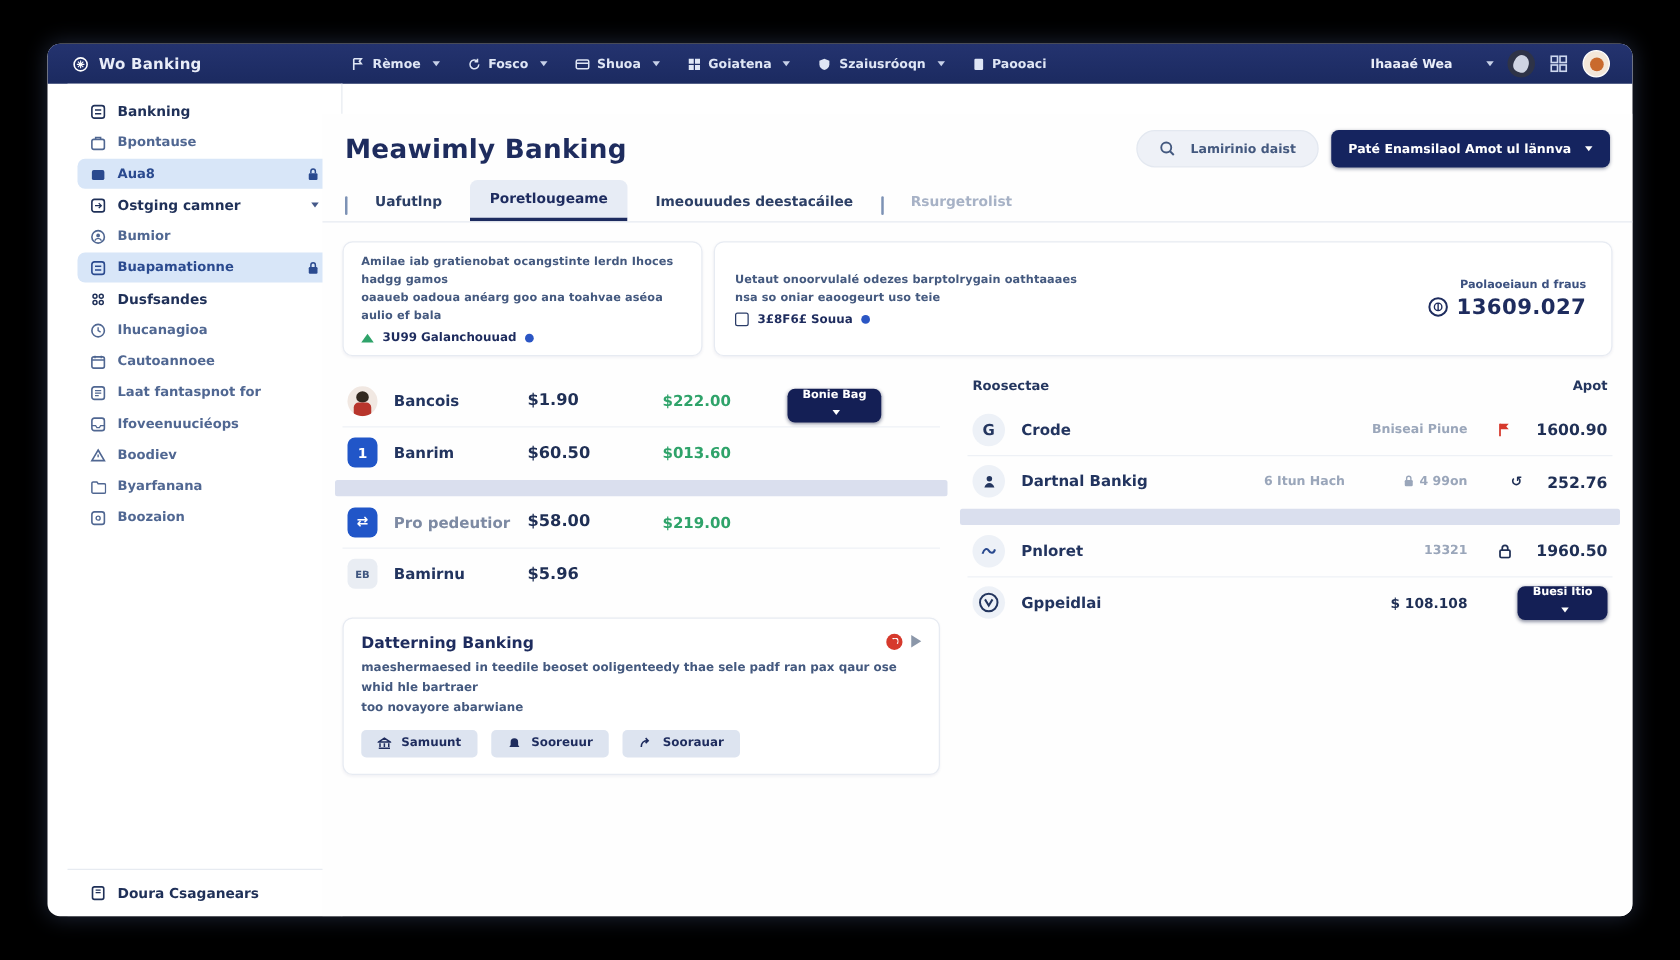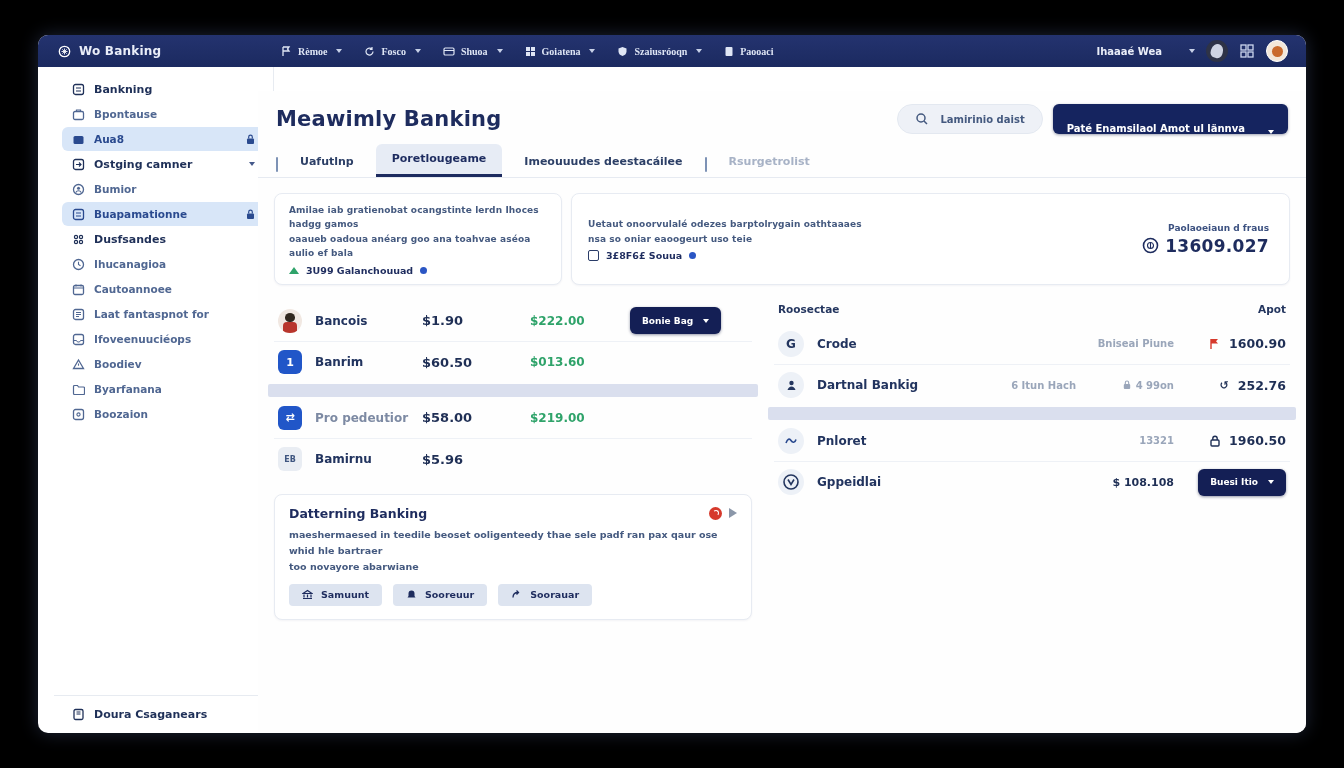--- a/index.html
+++ b/index.html
@@ -2,21 +2,21 @@
 <html><head>
 <meta charset="utf-8">
 <style>
   * { margin:0; padding:0; box-sizing:border-box; }
   html,body { width:1344px; height:768px; background:#000; font-family:"DejaVu Sans","Liberation Sans",sans-serif; }
   .window { position:absolute; left:38px; top:35px; width:1268px; height:698px; background:#ffffff; border-radius:10px; overflow:hidden; box-shadow:0 0 18px rgba(90,110,160,.35); }
 
   
   .topbar { height:32px; background:linear-gradient(#24336f,#1b2a60); display:flex; align-items:center; color:#e9edf8; }
   .brand { width:220px; display:flex; gap:8px; padding-left:20px; align-items:center; font-weight:bold; font-size:12px; letter-spacing:.2px; }
-  .nav { display:flex; align-items:center; margin-left:12px;font-family:Liberation Serif, serif; }
+  .nav { display:flex; align-items:center; margin-left:12px; }
   .nav-item { display:flex; align-items:center; gap:6px; padding:0 11px; font-size:10px; font-weight:bold; color:#dfe6f5; cursor:pointer; }
   .caret { width:0; height:0; border-left:3.5px solid transparent; border-right:3.5px solid transparent; border-top:4px solid #c7d1e8; margin-left:3px; }
   .caret.dark { border-top-color:#fff; }
   .caret.navy { border-top-color:#45598a; }
   .top-right { margin-left:auto; display:flex; align-items:center; gap:11px; padding-right:18px; }
   .user-label { font-size:10px; font-weight:bold; display:flex; align-items:center; gap:24px;justify-content:space-between; }
   .avatar { width:22px; height:22px; border-radius:50%; }
   .avatar.dark { background:#2e3347; position:relative; overflow:hidden; }
   .avatar.dark::after { content:''; position:absolute; left:5px; top:4px; width:12px; height:14px; background:#cfd4e2; border-radius:50% 50% 40% 40%; transform:rotate(18deg); }
   .avatar.light { background:#f3e7d9; position:relative; overflow:hidden; border:1px solid #fff; }
@@ -31,21 +31,21 @@
   .side-item .trailing { margin-left:auto; display:flex; align-items:center; }
   .side-icon { width:13px; height:13px; flex:0 0 13px; display:flex; align-items:center; justify-content:center; }
   .side-footer { position:absolute; bottom:0; left:0; right:0; border-top:1px solid #e7ebf1; padding:12px 18px; display:flex; gap:9px; align-items:center; color:#1f3058; font-weight:bold; font-size:11px; cursor:pointer; }
 
   
   .main { position:absolute; left:220px; top:32px; right:0; bottom:0; background:#fefefe;margin-top:24px; }
   .main-header { display:flex; align-items:center; padding:13px 18px 11px; }
   .page-title { font-size:21px; font-weight:bold; color:#1e2c5e; letter-spacing:.2px; }
   .header-actions { margin-left:auto; display:flex; gap:10px; align-items:center; }
   .search-btn { display:flex; align-items:center; gap:11px; height:30px; padding:0 17px; background:#eef1f7; border:1px solid #e3e8f0; border-radius:15px; color:#44597f; font-size:10px; font-weight:bold; cursor:pointer; }
-  .primary-btn { display:flex; align-items:flex-end; gap:20px; height:30px; padding:0 14px; background:#15245f; color:#fff; border-radius:6px; font-size:10px; font-weight:bold; box-shadow:0 1px 3px rgba(10,20,60,.4); cursor:pointer; }
+  .primary-btn { display:flex; align-items:center; gap:8px; height:30px; padding:0 14px; background:#15245f; color:#fff; border-radius:6px; font-size:10px; font-weight:bold; box-shadow:0 1px 3px rgba(10,20,60,.4); cursor:pointer; }
 
   .tabs { display:flex; align-items:flex-end; gap:20px; padding:0 18px; border-bottom:1px solid #e6eaf1; height:33px; }
   .tab { font-size:11px; font-weight:bold; color:#2c3f66; padding:8px 2px 9px; cursor:pointer; }
   .tab.active { background:#e7ecf5; border-radius:6px 6px 0 0; padding:8px 16px 9px; border-bottom:3px solid #1d2b5f; color:#1d2b5f; }
   .tab.muted { color:#a7b2c6; }
   .tab-tick { width:2px; height:15px; background:#7d92b5; margin-bottom:5px; border-radius:1px; }
 
   .content { padding:15px 16px 0; }
 
   
@@ -77,32 +77,32 @@
 
   .acct-row, .pros-row { display:flex; align-items:center; min-height:41px; padding:0 4px; border-bottom:1px solid #eef1f6; }
   .acct-row.last, .pros-row.last { border-bottom:none; }
   .acct-name, .pros-name { flex:1; display:flex; align-items:center; gap:13px; font-size:12px; font-weight:bold; color:#22345f; }
   .acct-name.muted { color:#7d8aa3; }
   .acct-balance { width:108px; font-size:13px; font-weight:bold; color:#1f2f55; }
   .acct-second { width:100px; font-size:12px; font-weight:bold; color:#2fa36a; }
   .acct-action { width:118px; }
   .band { height:13px; background:#dadfee; border-radius:2px; margin:1px -6px; }
 
-  .dark-btn { display:inline-flex; align-items:center; gap:7px; height:27px; padding:0 12px; background:#141f55; color:#fff; border-radius:6px; font-size:9px; font-weight:bold; box-shadow:0 1px 3px rgba(10,20,60,.45); cursor:pointer; }
+  .dark-btn { display:inline-flex; align-items:center; gap:7px; height:27px; padding:0 12px; background:#141f55; color:#fff; border-radius:6px; font-size:9px; font-weight:bold; box-shadow:0 1px 3px rgba(10,20,60,.45); cursor:pointer;flex-direction:column; }
 
   .avatar-row1 { width:24px; height:24px; border-radius:50%; background:#f1e8e2; position:relative; overflow:hidden; flex:0 0 24px; }
   .avatar-row1 .head { position:absolute; left:7px; top:4px; width:10px; height:9px; background:#32281f; border-radius:50% 50% 45% 45%; }
   .avatar-row1 .body { position:absolute; left:5px; top:13px; width:14px; height:11px; background:#b8352c; border-radius:4px 4px 0 0; }
   .sq-icon { width:24px; height:24px; border-radius:6px; background:#2156c8; color:#fff; display:flex; align-items:center; justify-content:center; font-size:11px; font-weight:bold; flex:0 0 24px; }
   .sq-icon.gray { background:#e9edf3; color:#3f5680; font-size:8px; }
   .circle-icon { width:26px; height:26px; border-radius:50%; background:#edf1f7; color:#24365f; display:flex; align-items:center; justify-content:center; font-size:12px; font-weight:bold; flex:0 0 26px; }
 
   .pros-meta { width:132px; text-align:right; font-size:10px; font-weight:bold; color:#9aa6ba; }
   .pros-meta2 { width:98px; display:flex; justify-content:flex-end; align-items:center; gap:5px; font-size:10px; font-weight:bold; color:#9aa6ba; }
-  .pros-amount { width:112px; display:flex; justify-content:flex-end; align-items:center; gap:9px; font-size:12.5px; font-weight:bold; color:#1f2f55; }
+  .pros-amount { width:112px; display:flex; justify-content:flex-end; align-items:center; gap:20px; font-size:12.5px; font-weight:bold; color:#1f2f55; }
   .refresh-glyph { font-size:11px; color:#1f2f55; }
 
   
   .promo { width:478px; margin-top:14px; padding:11px 14px 13px; }
   .promo-head { display:flex; align-items:center; }
   .promo-title { font-size:12.5px; font-weight:bold; color:#1e2c5e; }
   .promo-icons { margin-left:auto; display:flex; gap:7px; align-items:center; }
   .red-circle { width:13px; height:13px; border-radius:50%; background:#d6392c; position:relative; }
   .red-circle::after { content:''; position:absolute; left:4px; top:3.5px; width:4px; height:4px; border:1.5px solid #fff; border-left-color:transparent; border-bottom-color:transparent; border-radius:50%; }
   .play-tri { width:0; height:0; border-top:5px solid transparent; border-bottom:5px solid transparent; border-left:8px solid #8b97a9; }

